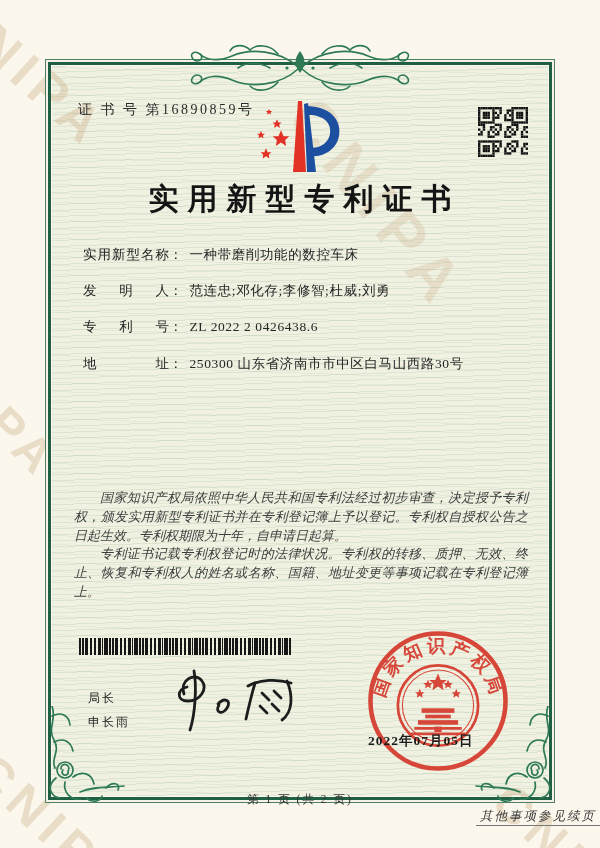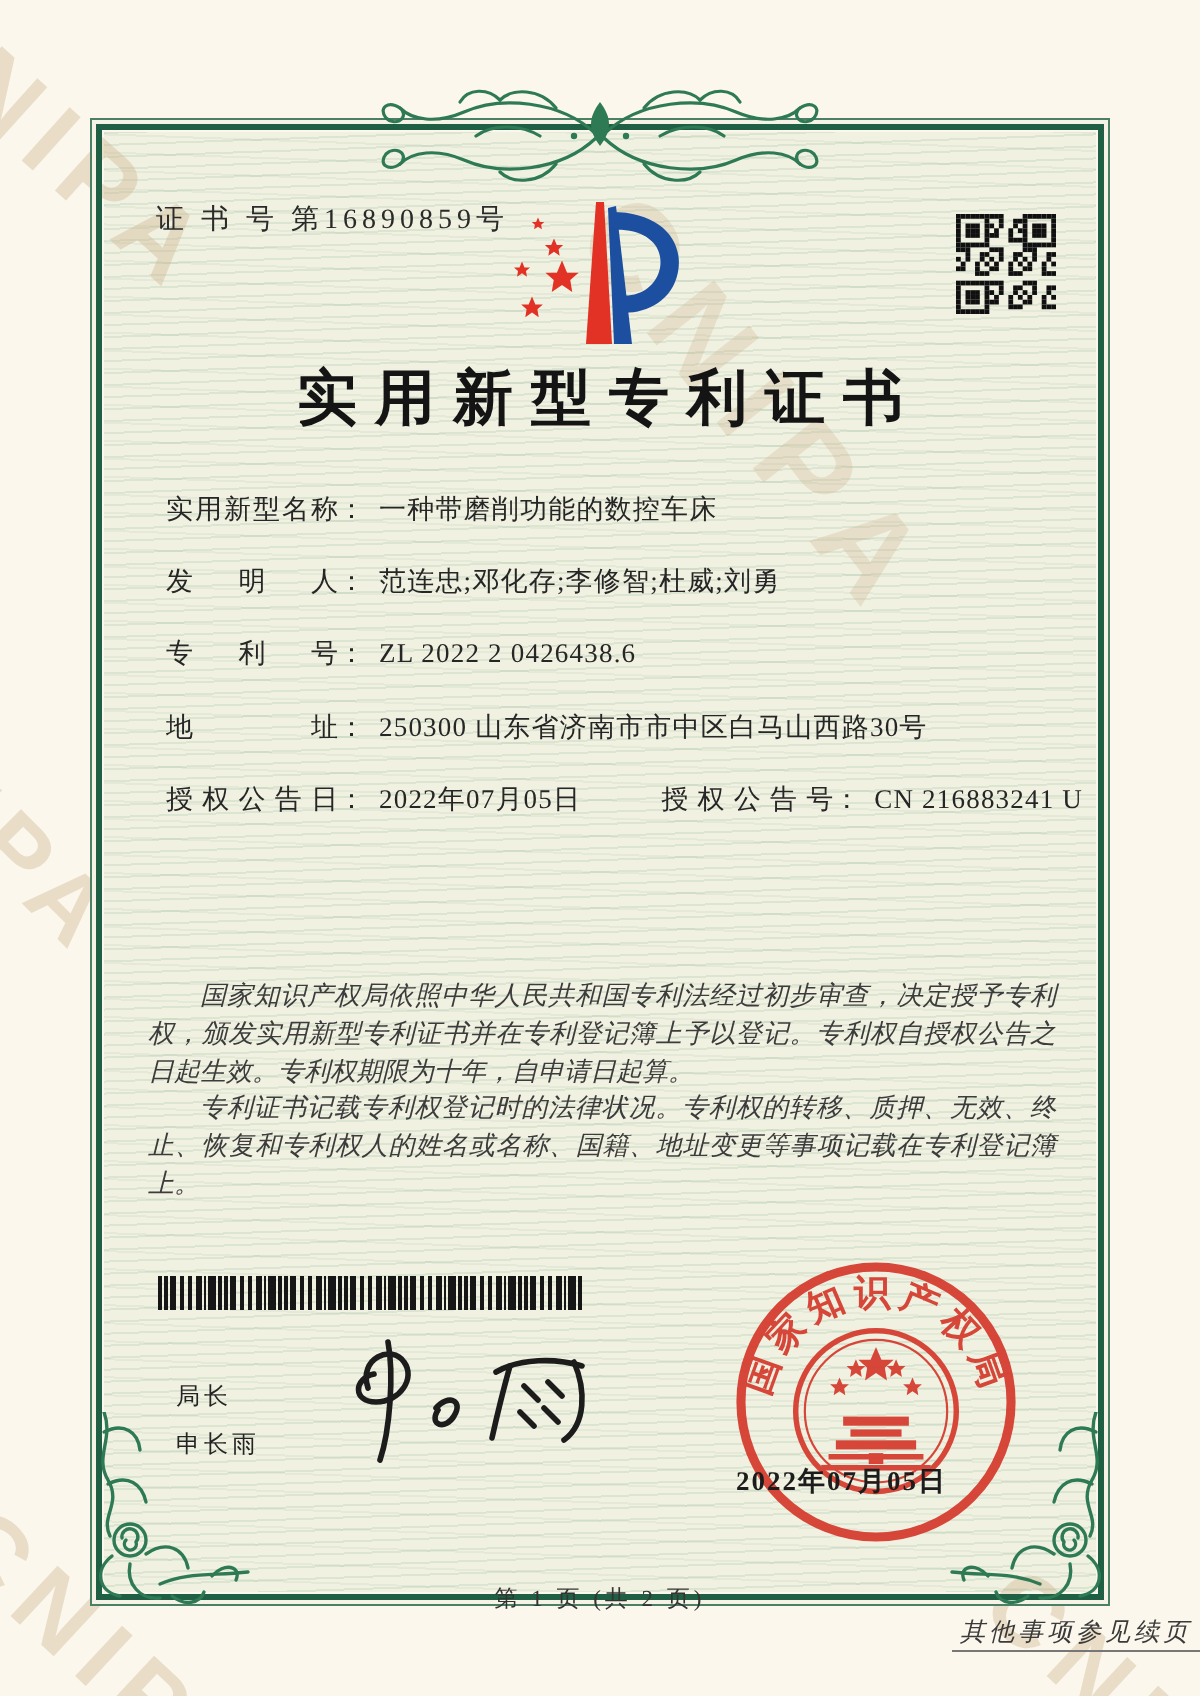--- a/index.html
+++ b/index.html
@@ -363,21 +363,20 @@
         <rect x="6" y="20" width="1" height="1" fill="#101010"></rect>
       </svg>
 
     <div class="title">实用新型专利证书</div>
 
     <div class="fields" id="fields">
         <div class="frow"><span class="flabel">实用新型名称</span><span class="fcolon">：</span><span class="fvalue">一种带磨削功能的数控车床</span></div>
         <div class="frow"><span class="flabel">发明人</span><span class="fcolon">：</span><span class="fvalue">范连忠;邓化存;李修智;杜威;刘勇</span></div>
         <div class="frow"><span class="flabel">专利号</span><span class="fcolon">：</span><span class="fvalue">ZL 2022 2 0426438.6</span></div>
         <div class="frow"><span class="flabel">地址</span><span class="fcolon">：</span><span class="fvalue">250300 山东省济南市市中区白马山西路30号</span></div>
-        <div class="frow"><span class="flabel">授权公告日</span><span class="fcolon">：</span><span class="fvalue">2022年07月05日</span><span class="fgap"></span><span class="flabel">授权公告号</span><span class="fcolon">：</span><span class="fvalue">CN 216883241 U</span></div>
       </div>
 
     <div class="paras">
       <p>国家知识产权局依照中华人民共和国专利法经过初步审查，决定授予专利权，颁发实用新型专利证书并在专利登记簿上予以登记。专利权自授权公告之日起生效。专利权期限为十年，自申请日起算。</p>
       <p>专利证书记载专利权登记时的法律状况。专利权的转移、质押、无效、终止、恢复和专利权人的姓名或名称、国籍、地址变更等事项记载在专利登记簿上。</p>
     </div>
 
     <svg class="barcode" id="barcode" width="216" height="17">
         <rect x="0" y="0" width="2" height="17" fill="#161616"></rect>
         <rect x="3" y="0" width="2" height="17" fill="#161616"></rect>

